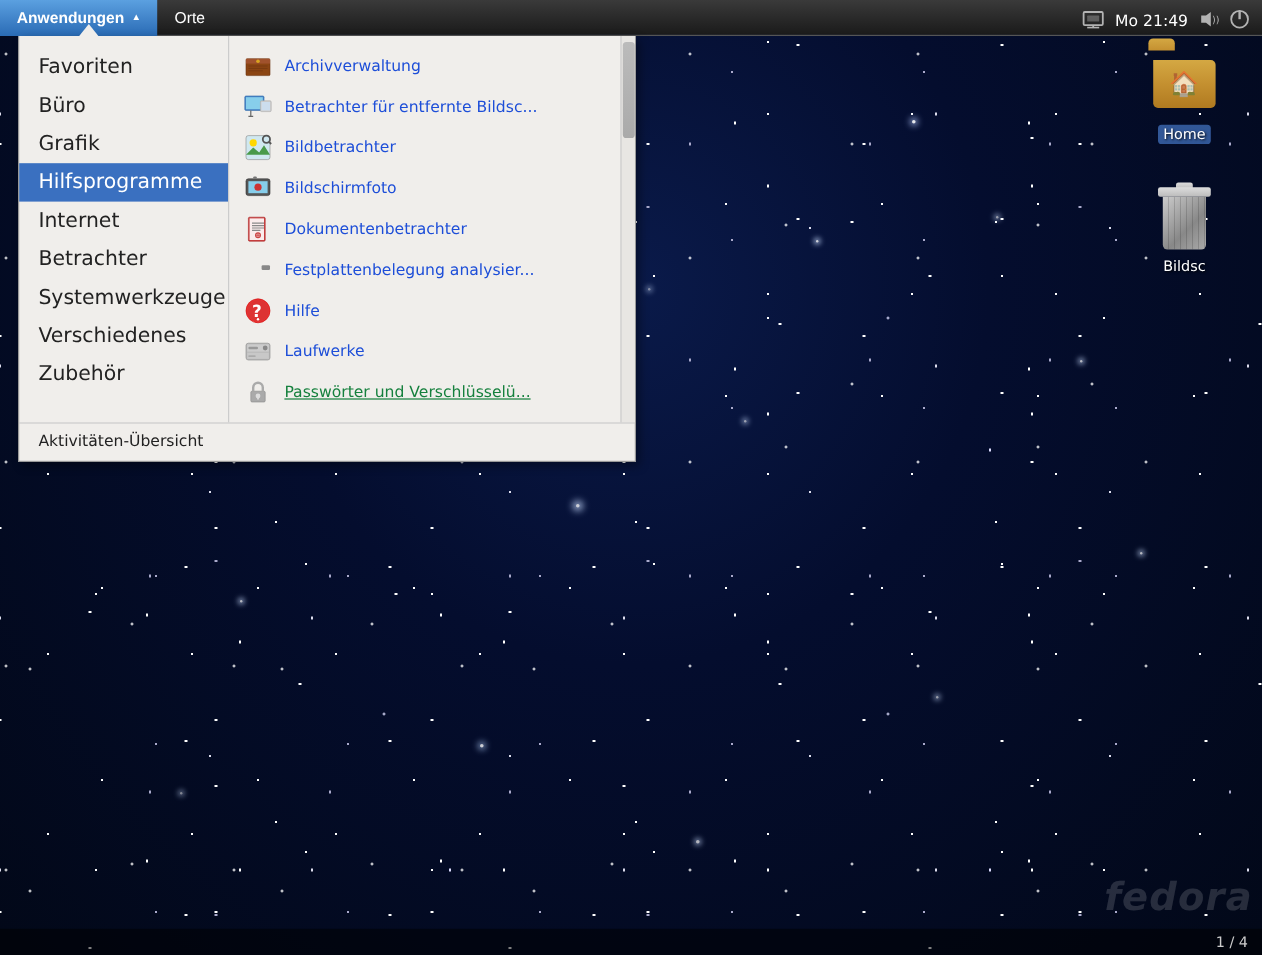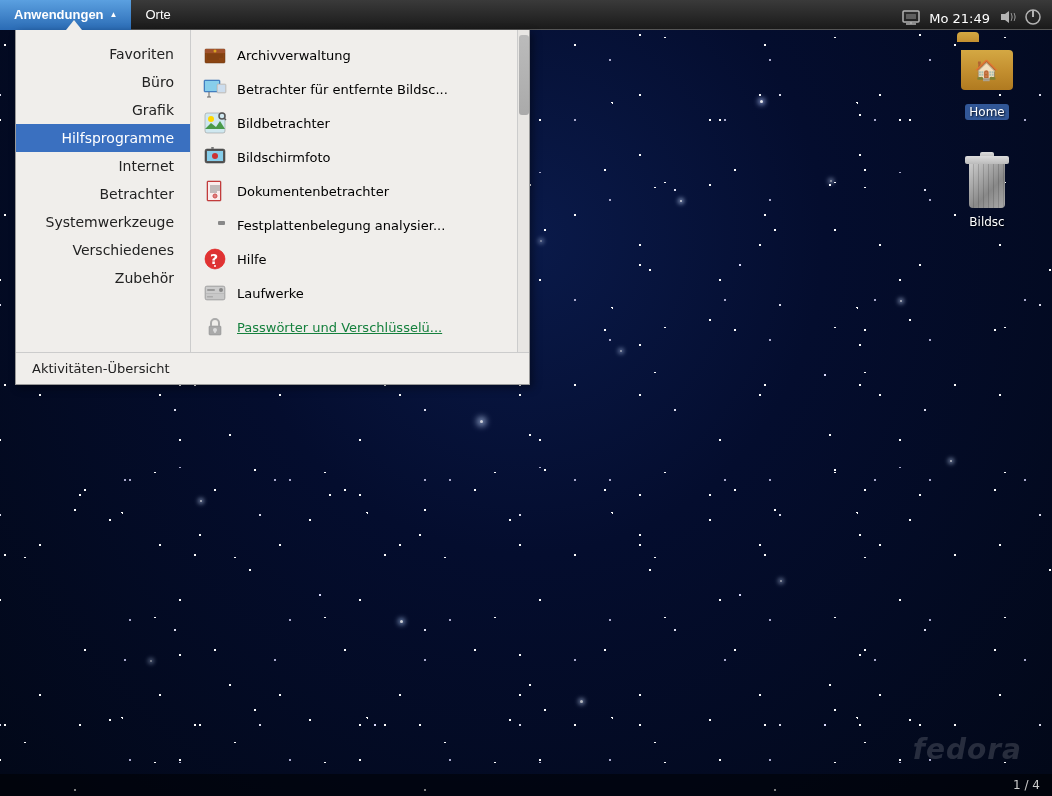--- a/index.html
+++ b/index.html
@@ -143,23 +143,23 @@
       padding-right: 12px;
       color: #ccc;
       font-size: 12px;
       z-index: 100;
     }
 
     
     #fedora-watermark {
       position: absolute;
       bottom: 30px;
-      right: 30px;
+      right: 8px;
       color: rgba(255,255,255,0.15);
-      font-size: 28px;
+      font-size: 32px;
       font-style: italic;
       font-weight: bold;
       z-index: 50;
       letter-spacing: 1px;
       margin-top: 16px;
     }
 
     
     #desktop-icons {
       position: absolute;
@@ -344,39 +344,38 @@
     .menu-scrollbar-thumb {
       width: 10px;
       height: 80px;
       background: linear-gradient(to bottom, #bbb, #aaa);
       border-radius: 3px;
       margin-top: 5px;
     }
 
     .menu-left-item {
       padding: 6px 16px;
-      font-size: 14px;
+      font-size: 17px;
       color: #222;
       cursor: pointer;
       white-space: nowrap;
-      text-align: right;
     }
 
     .menu-left-item:hover, .menu-left-item.active {
       background: #3a70c0;
       color: white;
     }
 
     .menu-right-item {
       display: flex;
       align-items: center;
       padding: 5px 12px;
       gap: 10px;
       font-size: 13px;
-      color: #000000;
+      color: #1d4ed8;
       cursor: pointer;
     }
 
     .menu-right-item.disabled {
       color: #15803d;
       cursor: default;
       text-decoration: underline;
     }
 
     .menu-right-item .item-icon {

